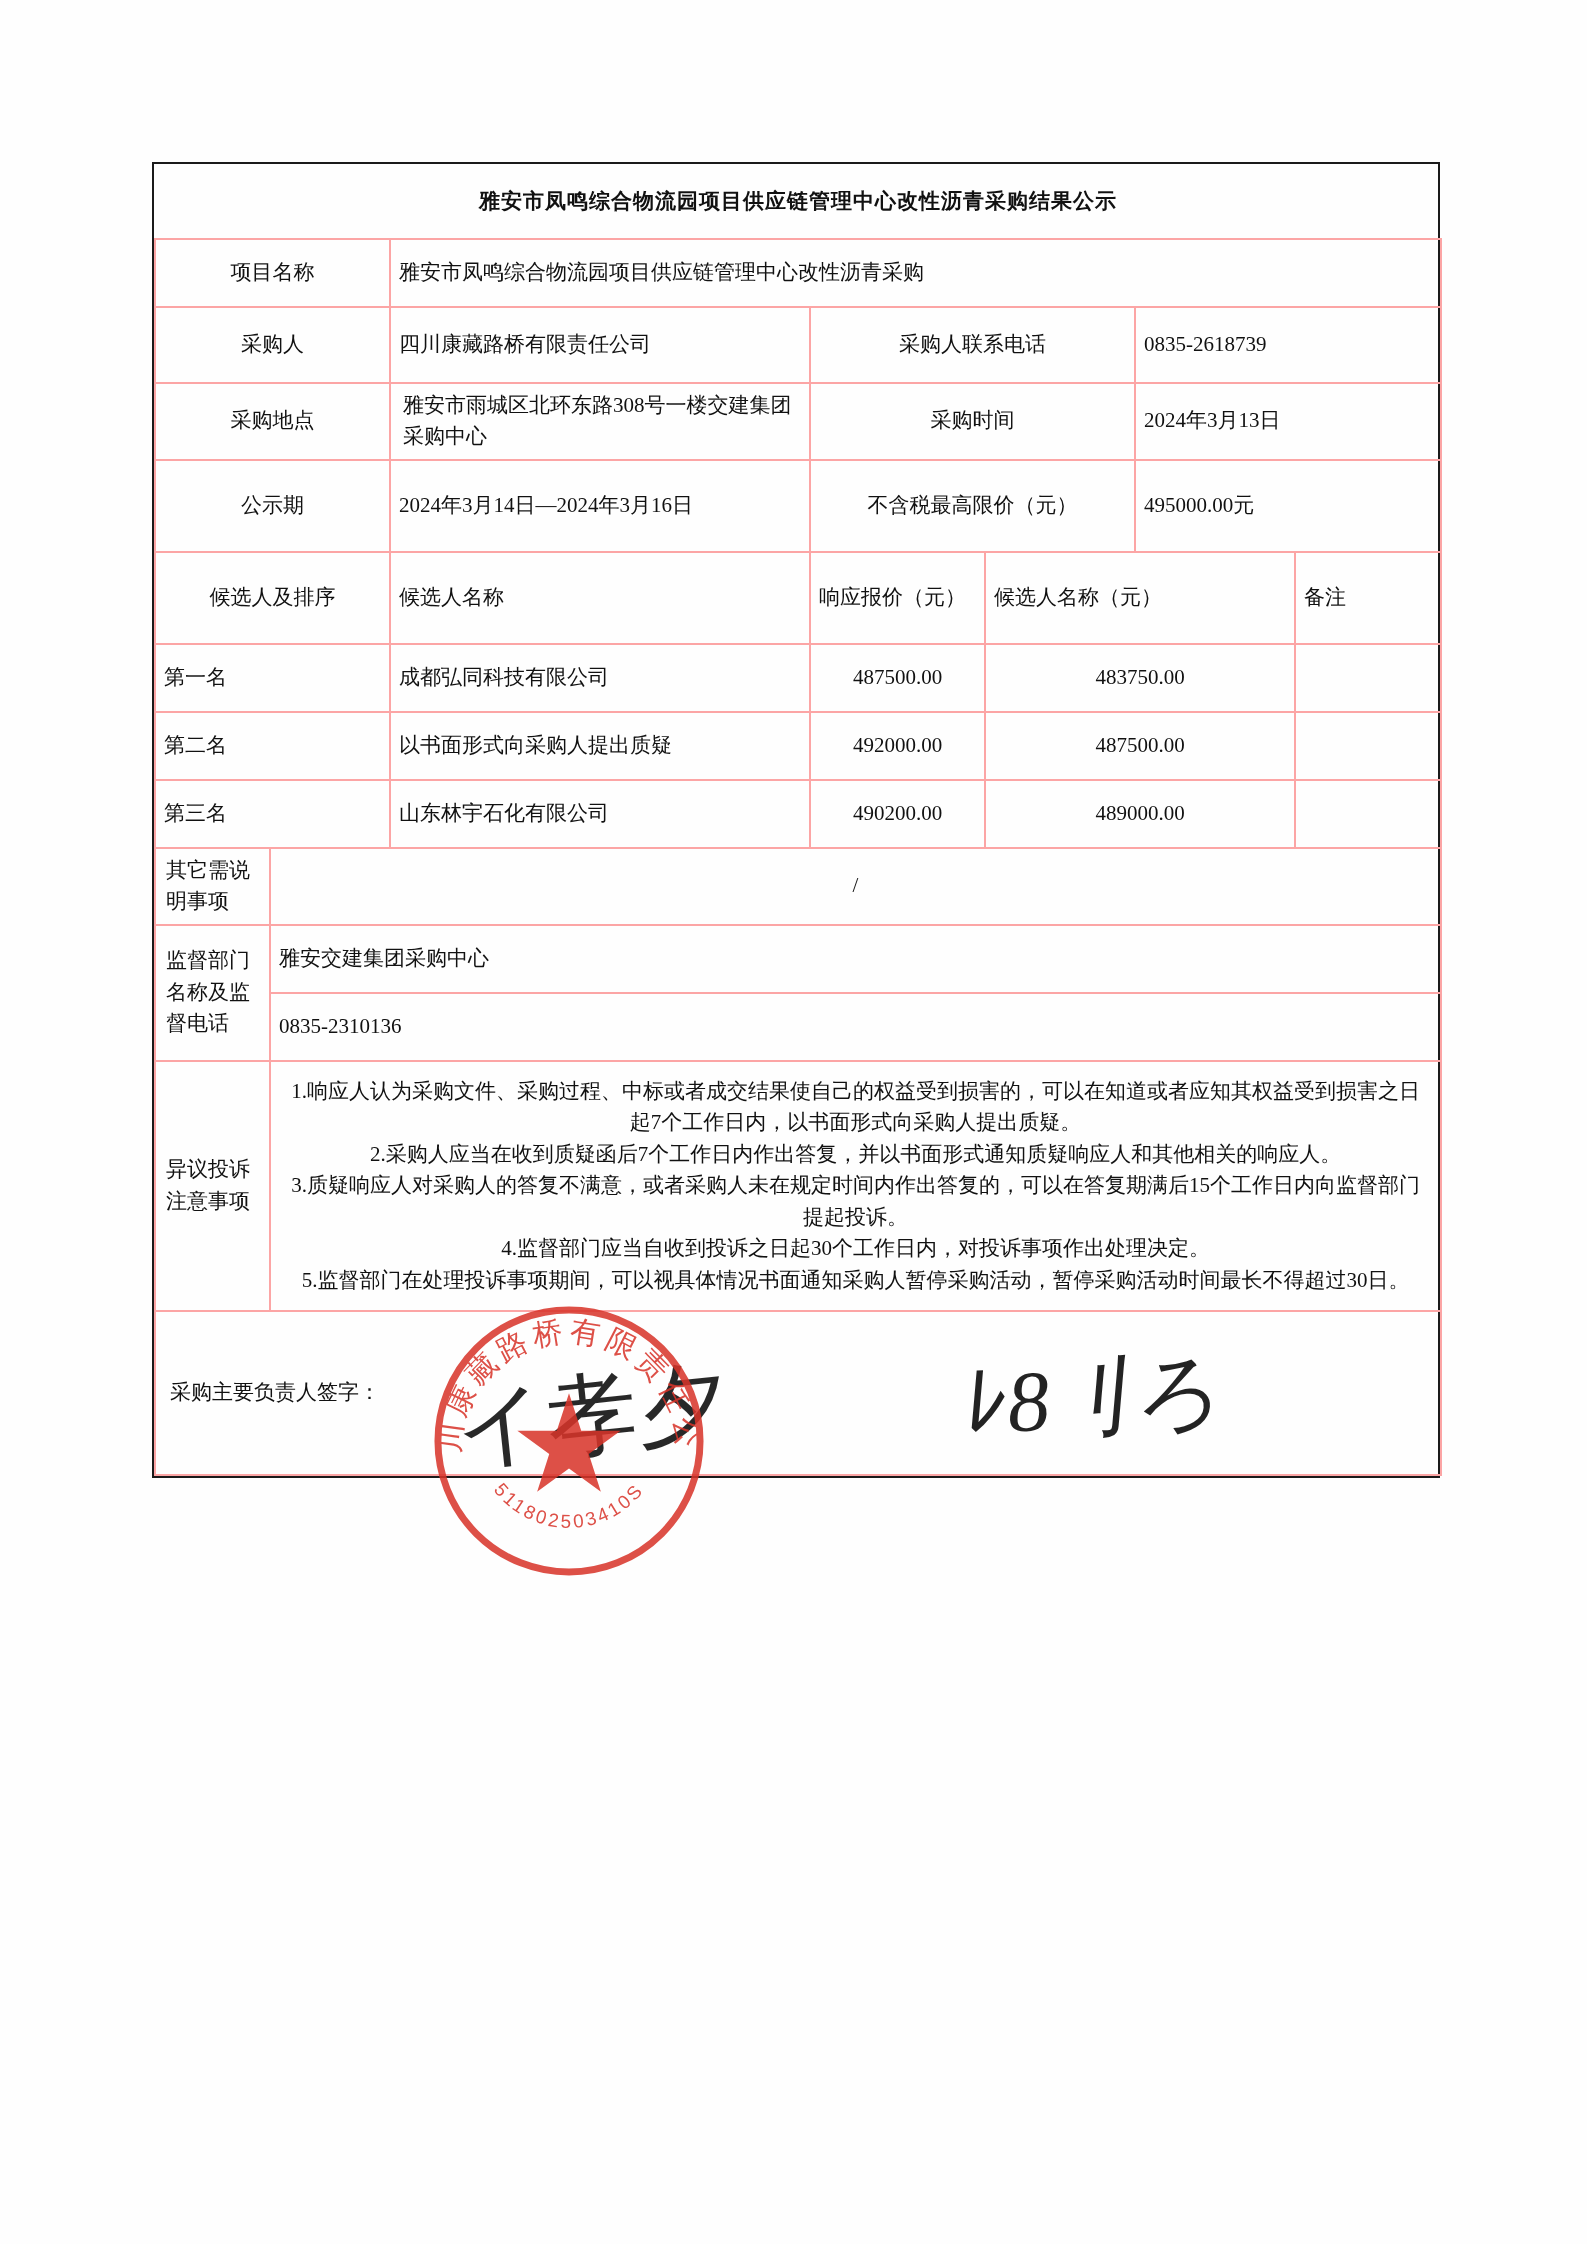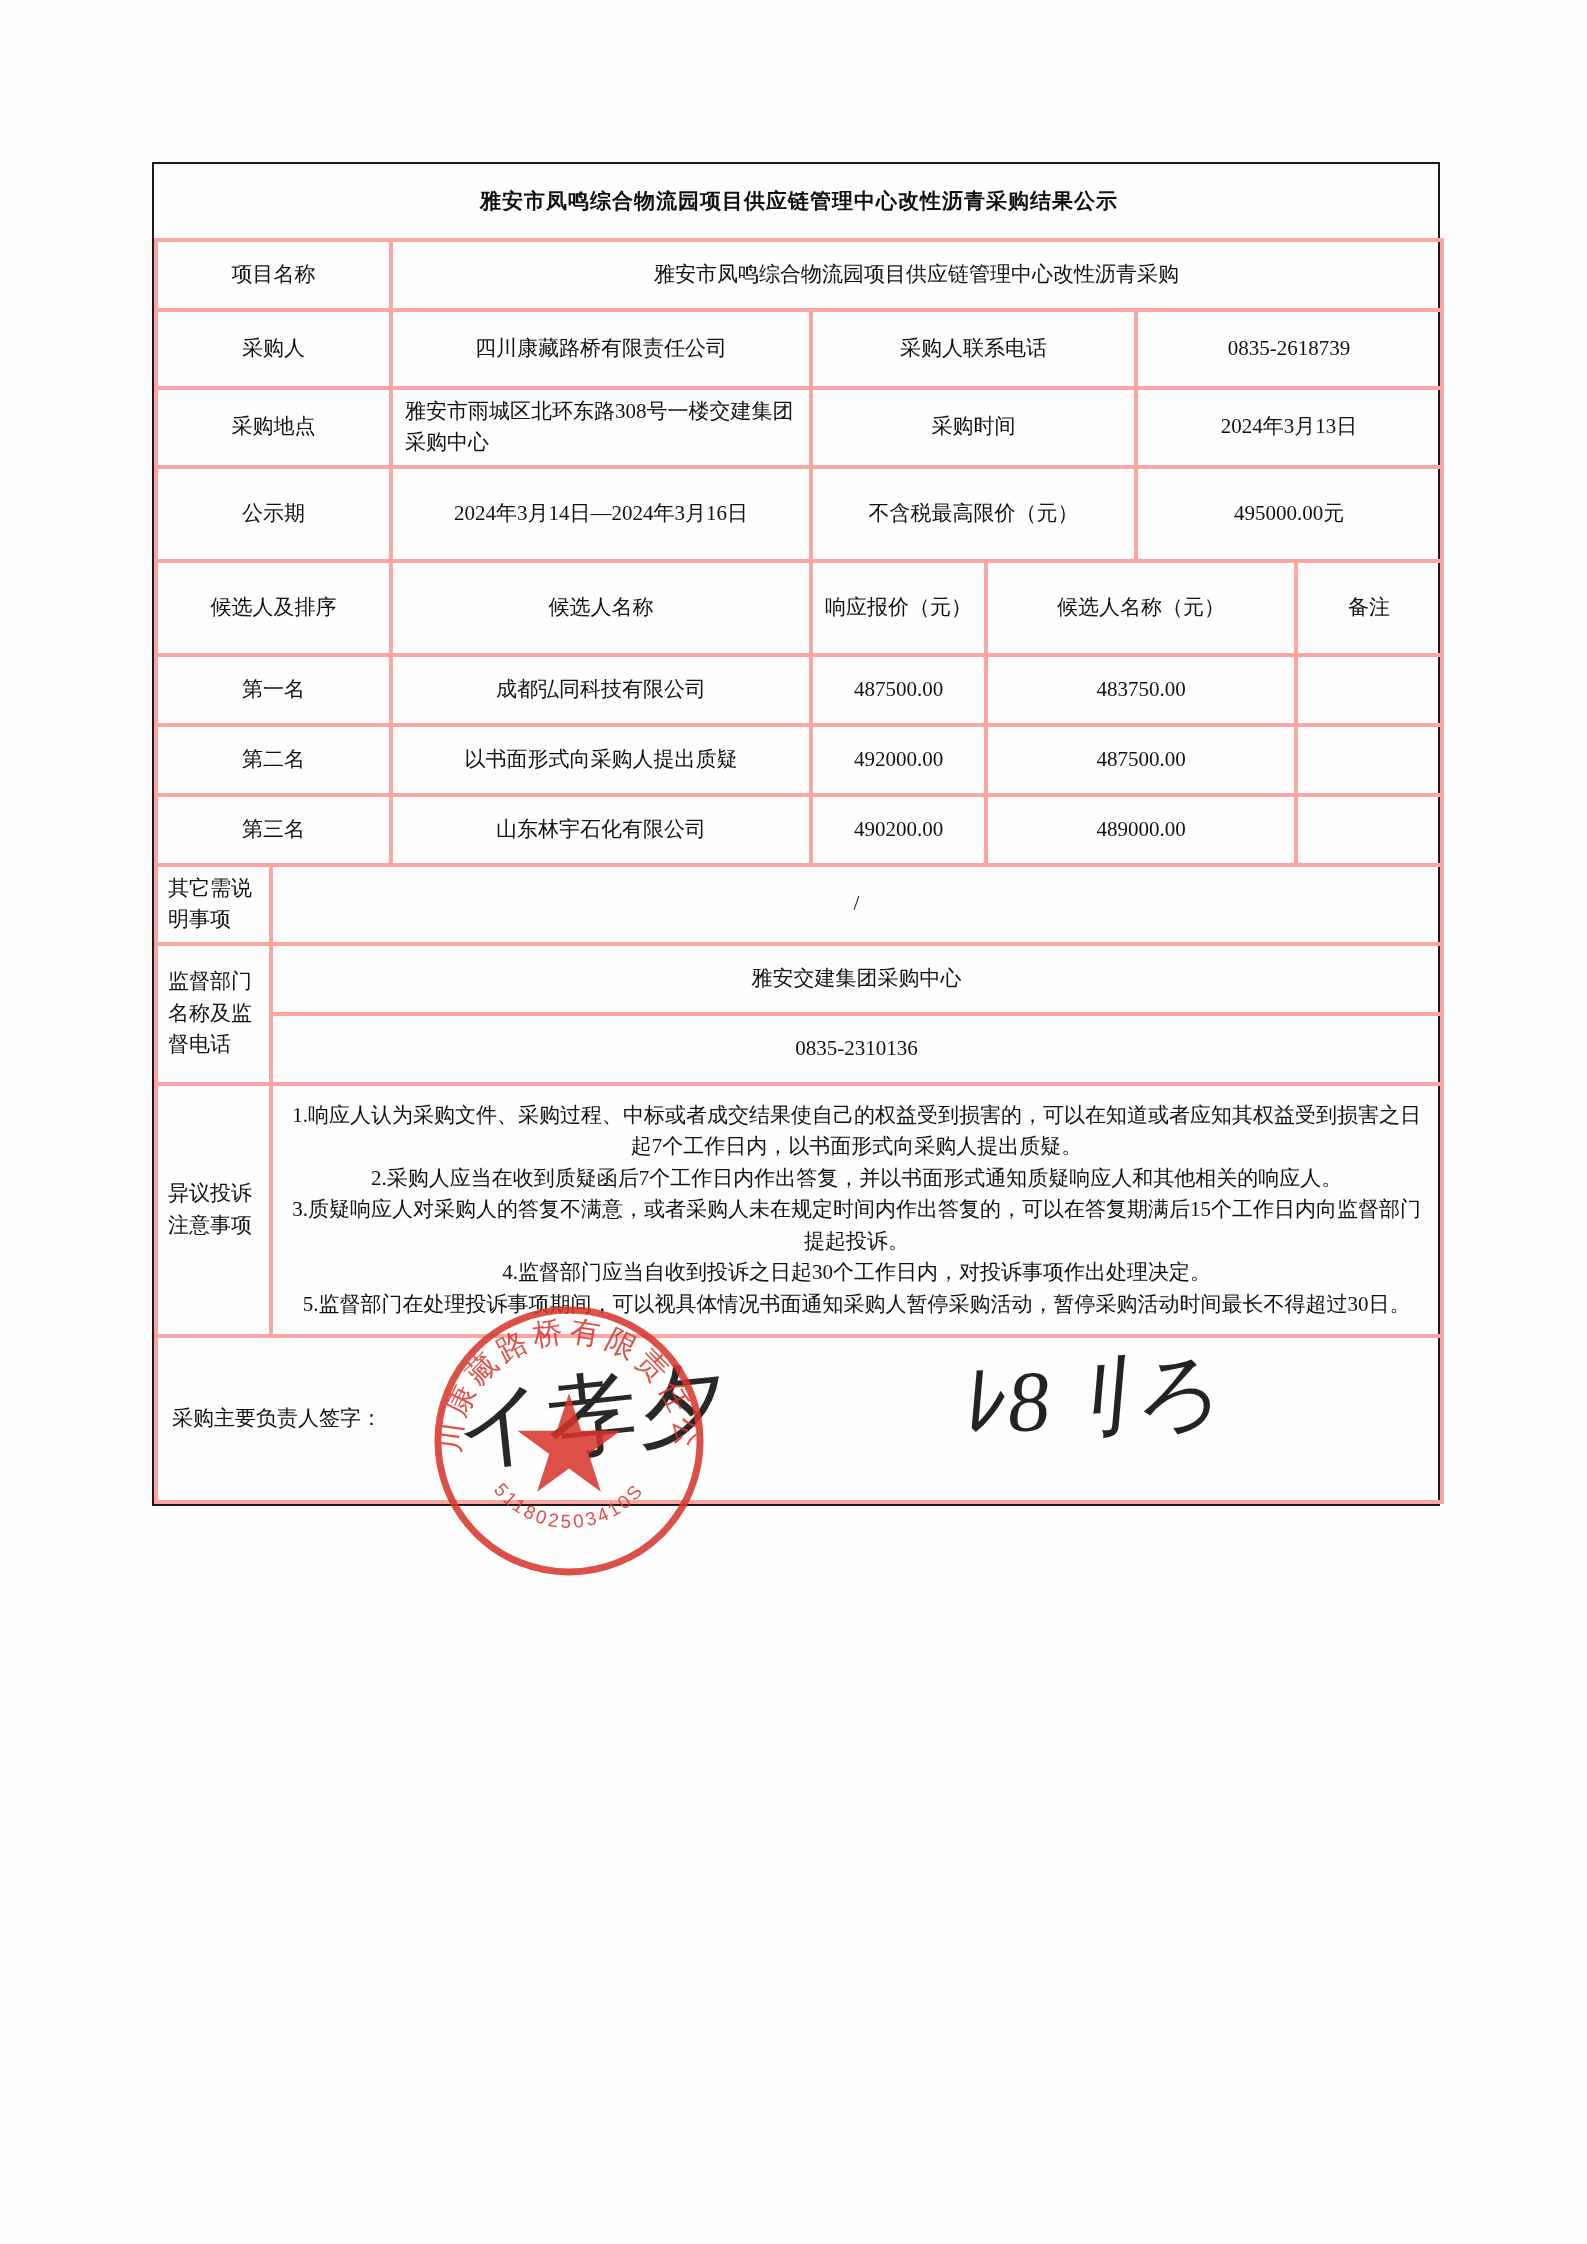--- a/index.html
+++ b/index.html
@@ -30,21 +30,21 @@
     border: 2px solid #1a1a1a;
     box-sizing: border-box;
     background: transparent;
   }
   table.main {
     width: 100%;
     border-collapse: collapse;
     table-layout: fixed;
   }
   table.main td {
-    border: 4px solid #fca5a5;
+    border: 2px solid #fca5a5;
     padding: 6px 8px;
     font-size: 21px;
     line-height: 1.5;
     vertical-align: middle;
     color: #111;
   }
   .title-cell {
     border: none !important;
     text-align: center;
     font-size: 31px;
@@ -60,21 +60,21 @@
     border-bottom: 1px solid #1a1a1a !important;
   }
   .lbl {
     text-align: center;
     white-space: normal;
   }
   .lbl-left {
     text-align: left;
     padding-left: 10px !important;
   }
-  .ctr { text-align: center; }
+  .ctr { text-align: left; }
   .lft { text-align: left; padding-left: 12px !important; }
   .tall { height: 78px; }
   .h-med { height: 62px; }
   .h-sm { height: 54px; }
   .num { text-align: center; font-family: "Liberation Serif", serif; }
   .notes {
     text-align: center;
     font-size: 21.5px;
     line-height: 1.62;
     padding: 14px 14px 14px 14px !important;

